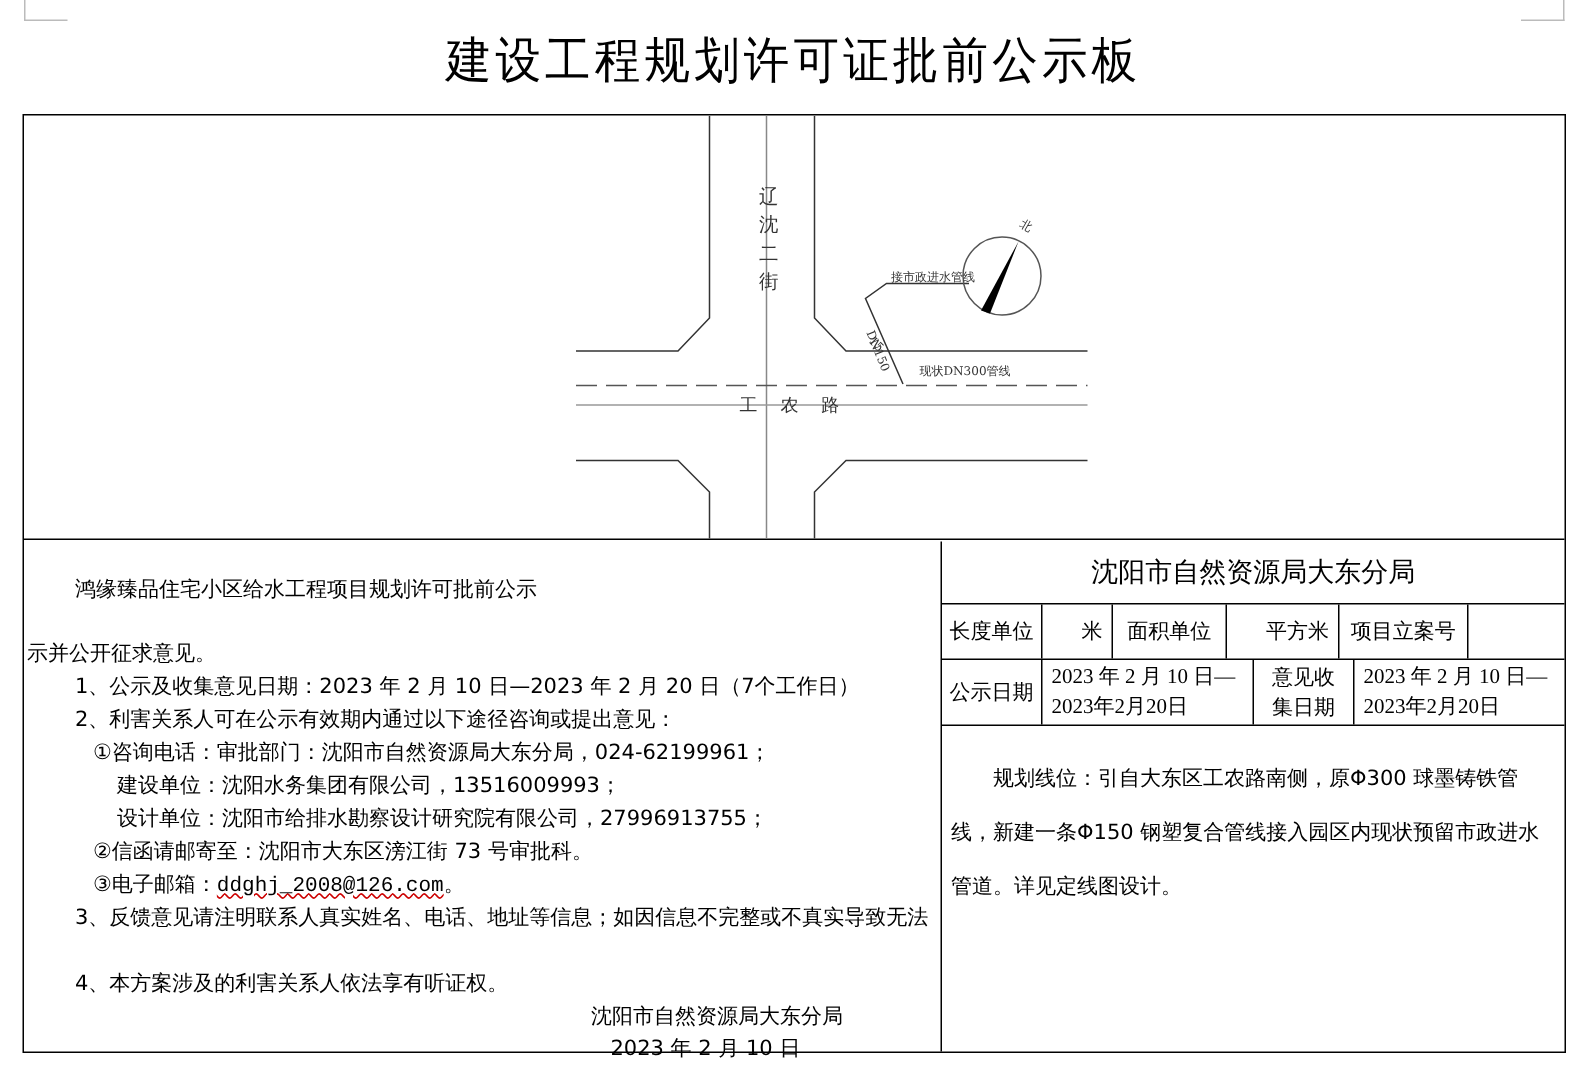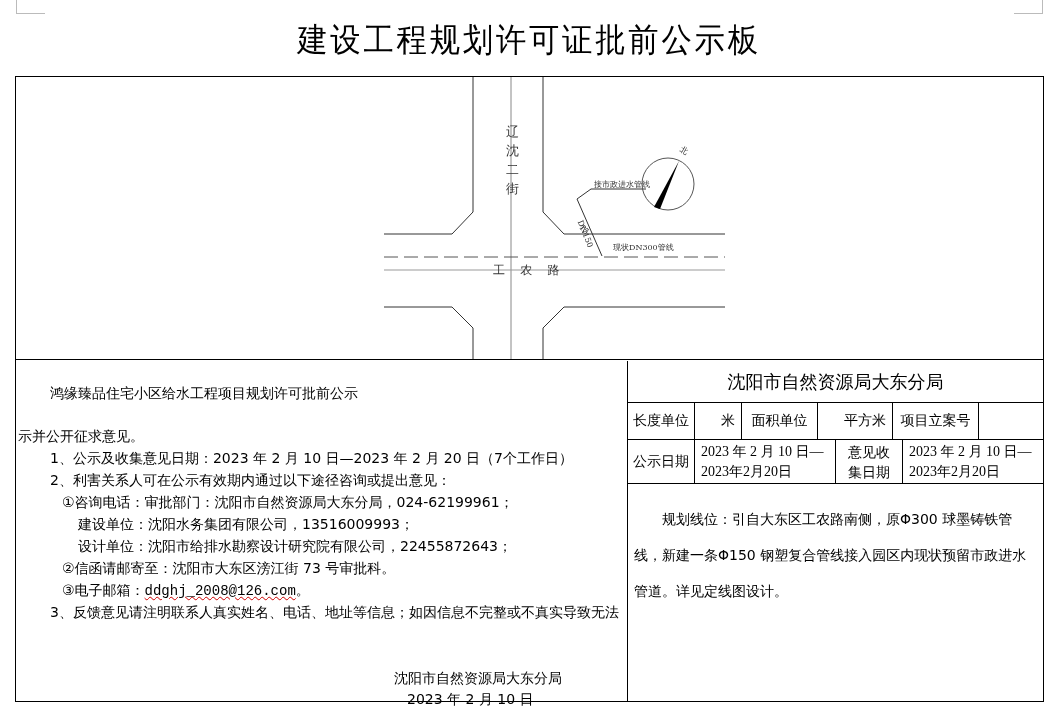--- a/index.html
+++ b/index.html
@@ -87,26 +87,27 @@
     <div class="map-label" style="left:664px;top:68px;font-size:8px;transform:rotate(30deg);">北</div>
   </div>
 
   <div class="left-panel">
     <div class="lp-line" style="left:34px;top:21px;text-align:right;">鸿缘臻品住宅小区给水工程项目规划许可批前公示</div>
     <div class="lp-line" style="left:2px;top:64px;">示并公开征求意见。</div>
     <div class="lp-line" style="left:34px;top:86px;">1、公示及收集意见日期：2023 年 2 月 10 日—2023 年 2 月 20 日（7个工作日）</div>
     <div class="lp-line" style="left:34px;top:108px;">2、利害关系人可在公示有效期内通过以下途径咨询或提出意见：</div>
     <div class="lp-line" style="left:46px;top:130px;">①咨询电话：审批部门：沈阳市自然资源局大东分局，024-62199961；</div>
     <div class="lp-line" style="left:62px;top:152px;">建设单位：沈阳水务集团有限公司，13516009993；</div>
-    <div class="lp-line" style="left:62px;top:174px;">设计单位：沈阳市给排水勘察设计研究院有限公司，22455872643；</div>
+    <div class="lp-line" style="left:62px;top:174px;">设计单位：沈阳市给排水勘察设计研究院有限公司，27996913755；</div>
     <div class="lp-line" style="left:46px;top:196px;">②信函请邮寄至：沈阳市大东区滂江街 73 号审批科。</div>
     <div class="lp-line" style="left:46px;top:218px;">
       <span>③电子邮箱：</span><span class="email">ddghj_2008@126.com</span><span>。</span>
     </div>
     <div class="lp-line" style="left:34px;top:240px;">3、反馈意见请注明联系人真实姓名、电话、地址等信息；如因信息不完整或不真实导致无法</div>
+    <div class="lp-line" style="left:34px;top:284px;">4、本方案涉及的利害关系人依法享有听证权。</div>
     <div class="lp-line" style="left:378px;top:306px;">沈阳市自然资源局大东分局</div>
     <div class="lp-line" style="left:391px;top:327px;">2023 年 2 月 10 日</div>
   </div>
 
   <div class="right-panel">
     <div class="rp-header">沈阳市自然资源局大东分局</div>
 
     <div class="rp-row1">
       <div class="cell center" style="left:0;width:67px;">长度单位</div>
       <div class="cell right" style="left:67px;width:47px;">米</div>

